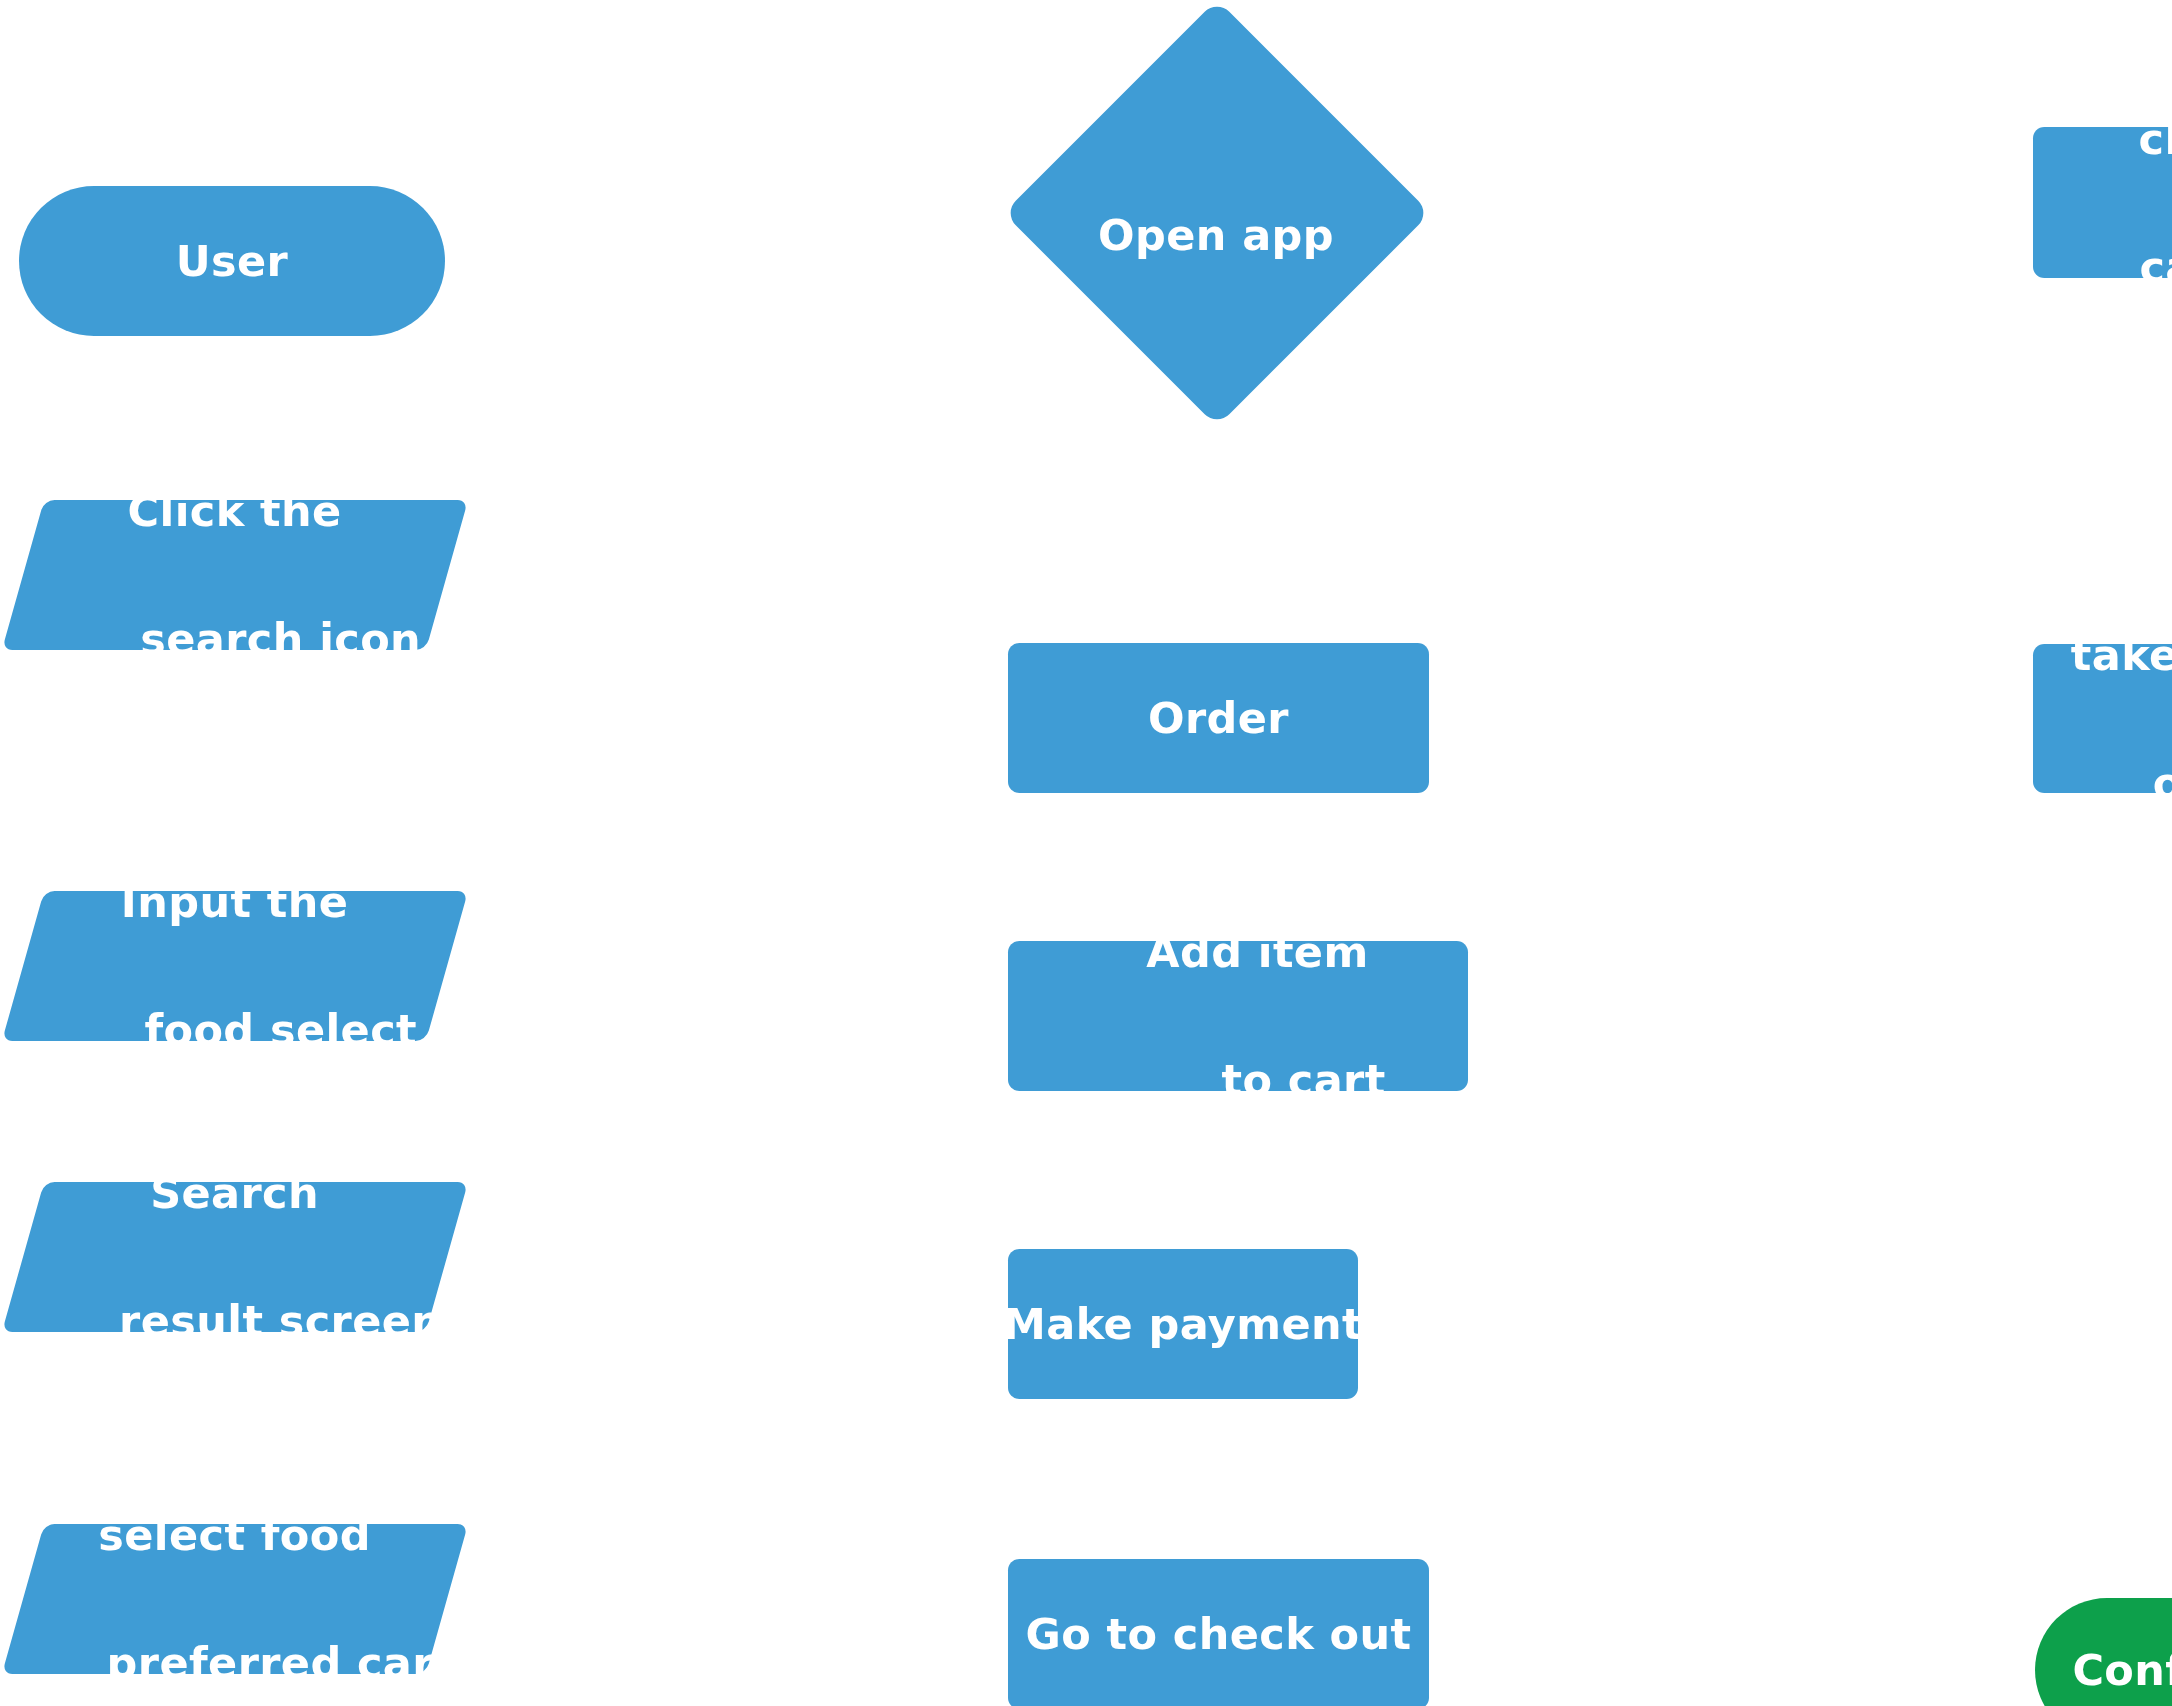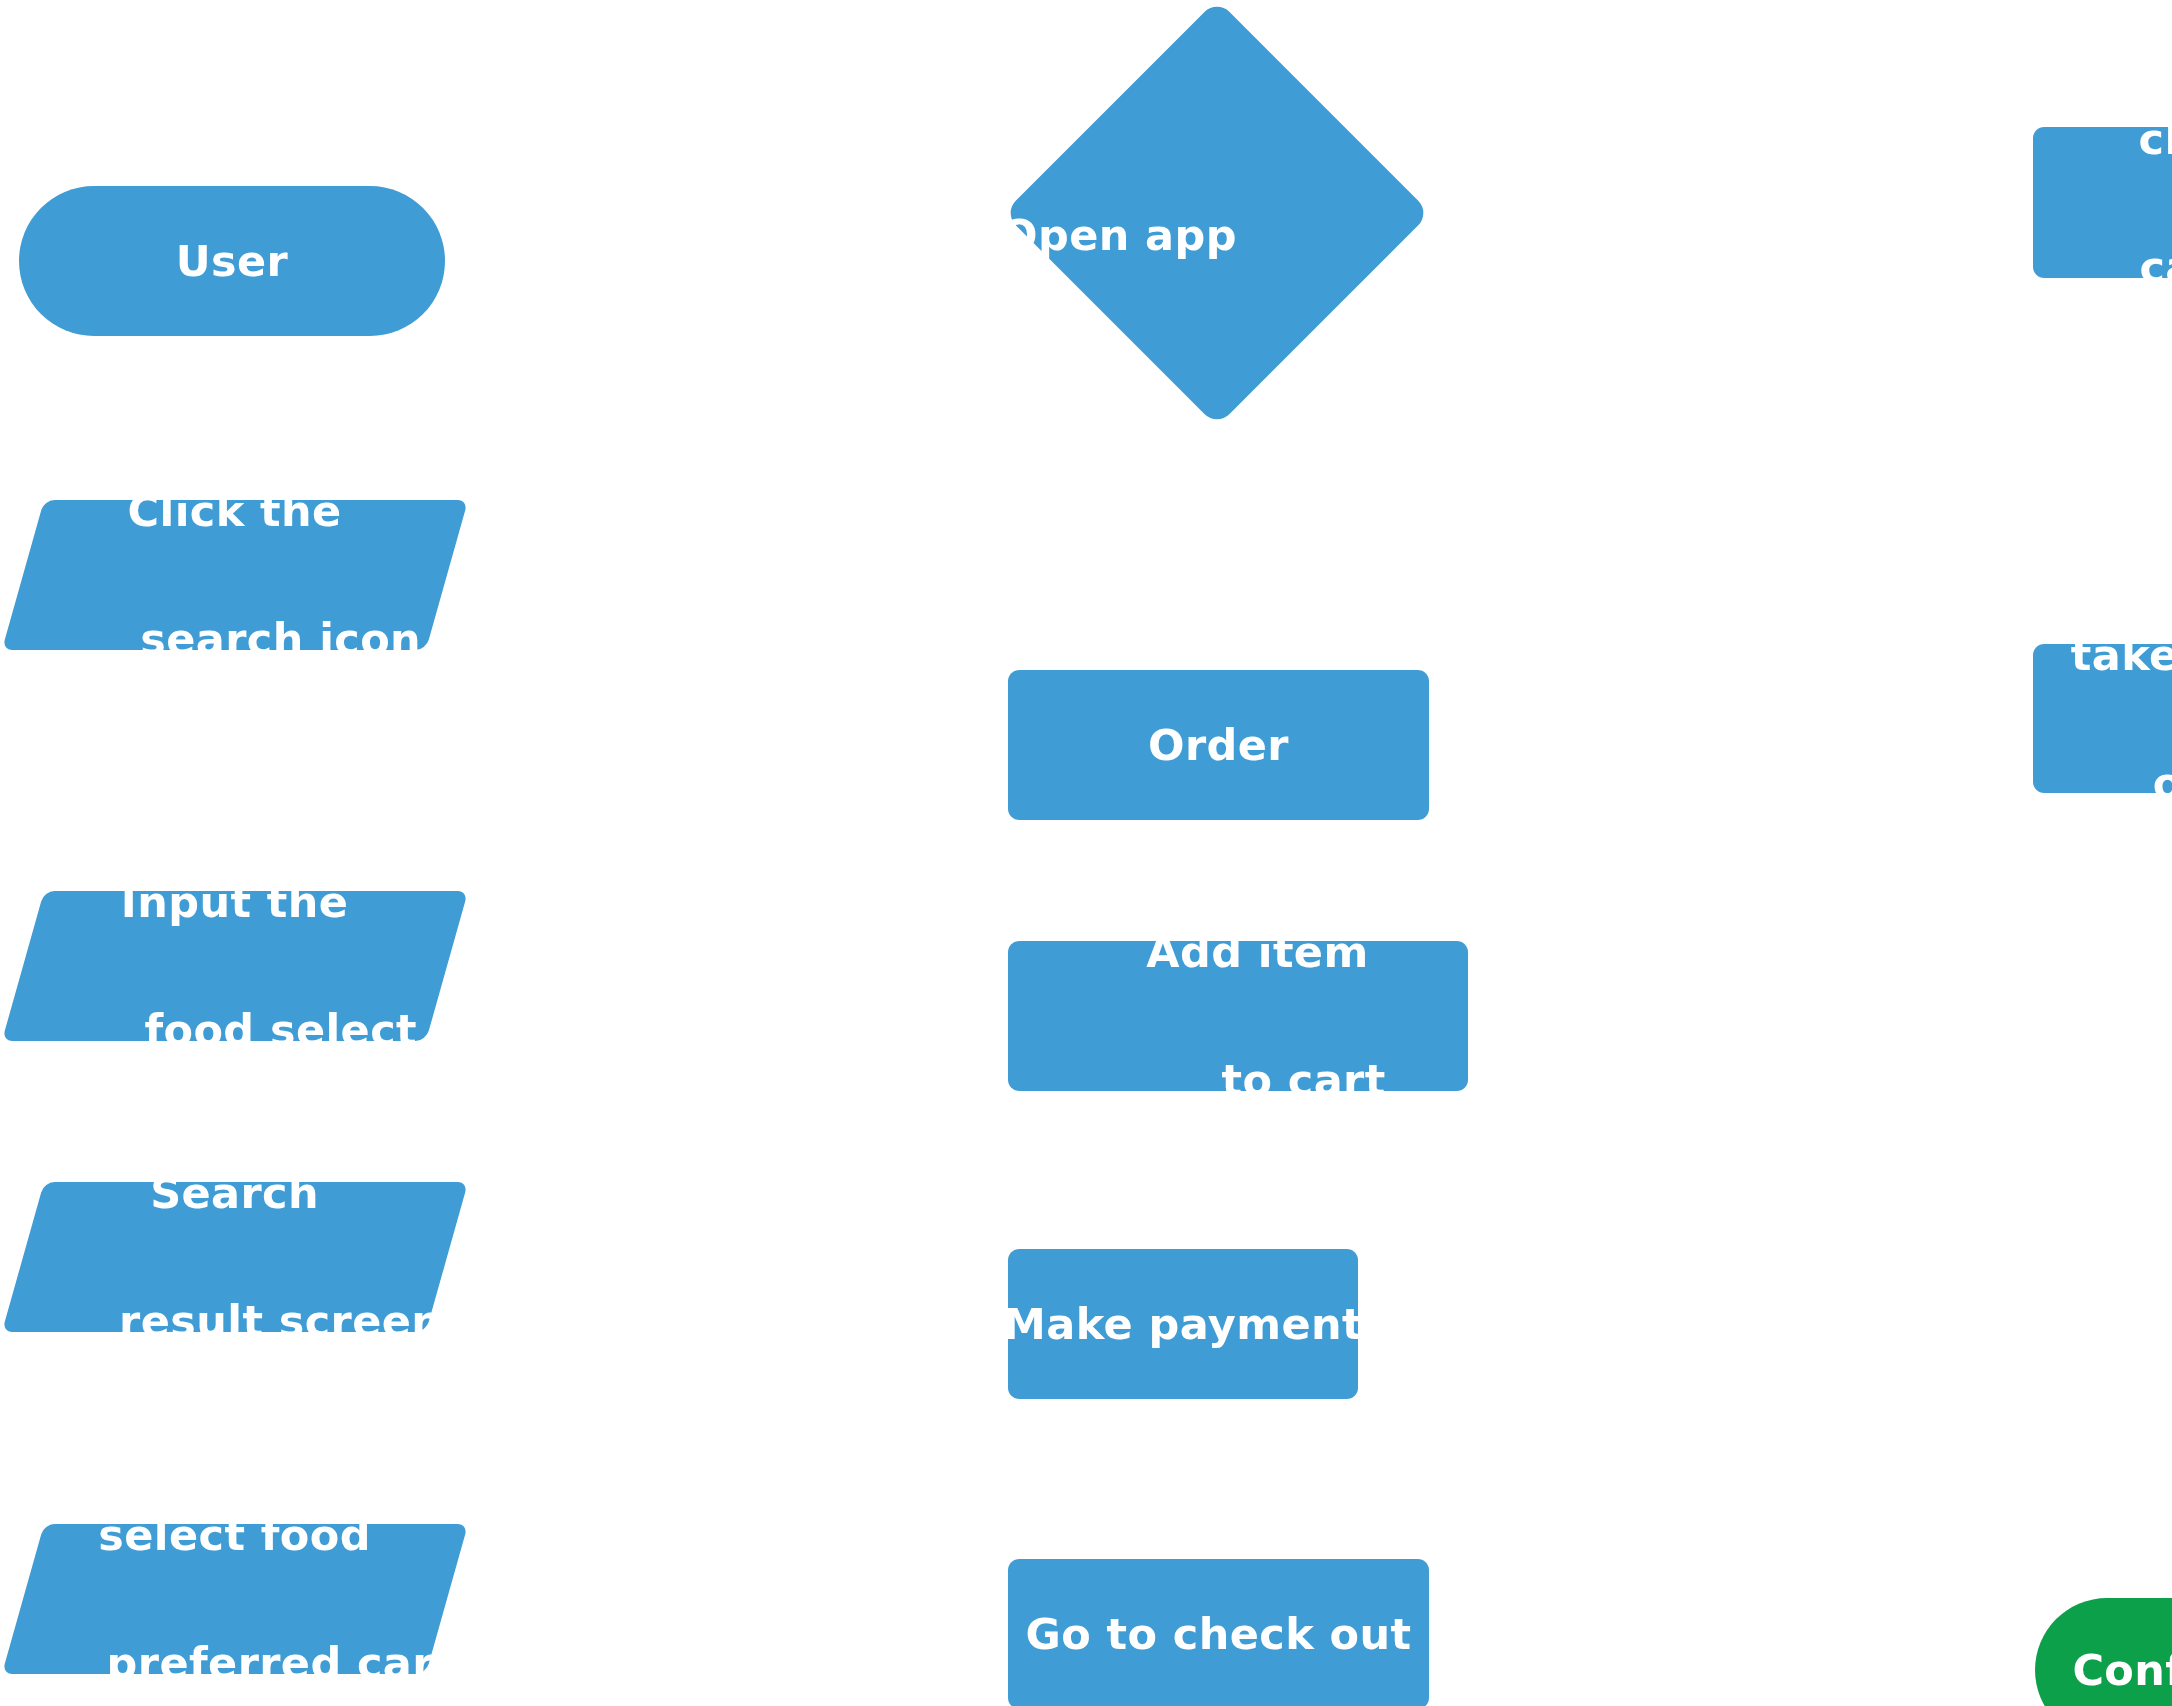--- a/index.html
+++ b/index.html
@@ -39,21 +39,21 @@
     position:absolute;
     left:1066px;top:62px;
     width:302px;height:302px;
     background:var(--blue,#3F9CD5);
     border-radius:17.4px;
     transform:rotate(45deg);
   }
   .diamond-label{
     position:absolute;
     left:1001px;top:104px;width:430px;height:261px;
-    display:flex;align-items:center;
+    display:flex;align-items:center;justify-content:center;
   }
 </style>
 </head>
 <body>
 
 <div id="canvas">
 
   <div class="node pill" style="left:19px;top:143px;width:426px;height:150px;">
     <span class="lbl">User</span>
   </div>
@@ -80,21 +80,21 @@
     <div class="bg"></div>
     <span class="lbl"><span>select food</span><br>
       <span>preferred cart</span></span>
   </div>
 
   <div class="diamond-shape"></div>
   <div class="diamond-label">
     <span class="lbl">Open app</span>
   </div>
 
-  <div class="node rect" style="left:1008px;top:643px;width:421px;height:150px;margin-top:27px;">
+  <div class="node rect" style="left:1008px;top:643px;width:421px;height:150px;">
     <span class="lbl">Order</span>
   </div>
 
   <div class="node rect" style="left:1008px;top:941px;width:421px;height:150px;padding-left:39px;">
     <span class="lbl"><span>Add item</span><br>
       <span>to cart</span></span>
   </div>
 
   <div class="node rect" style="left:1008px;top:1249px;width:350px;height:150px;">
     <span class="lbl">Make payment</span>

